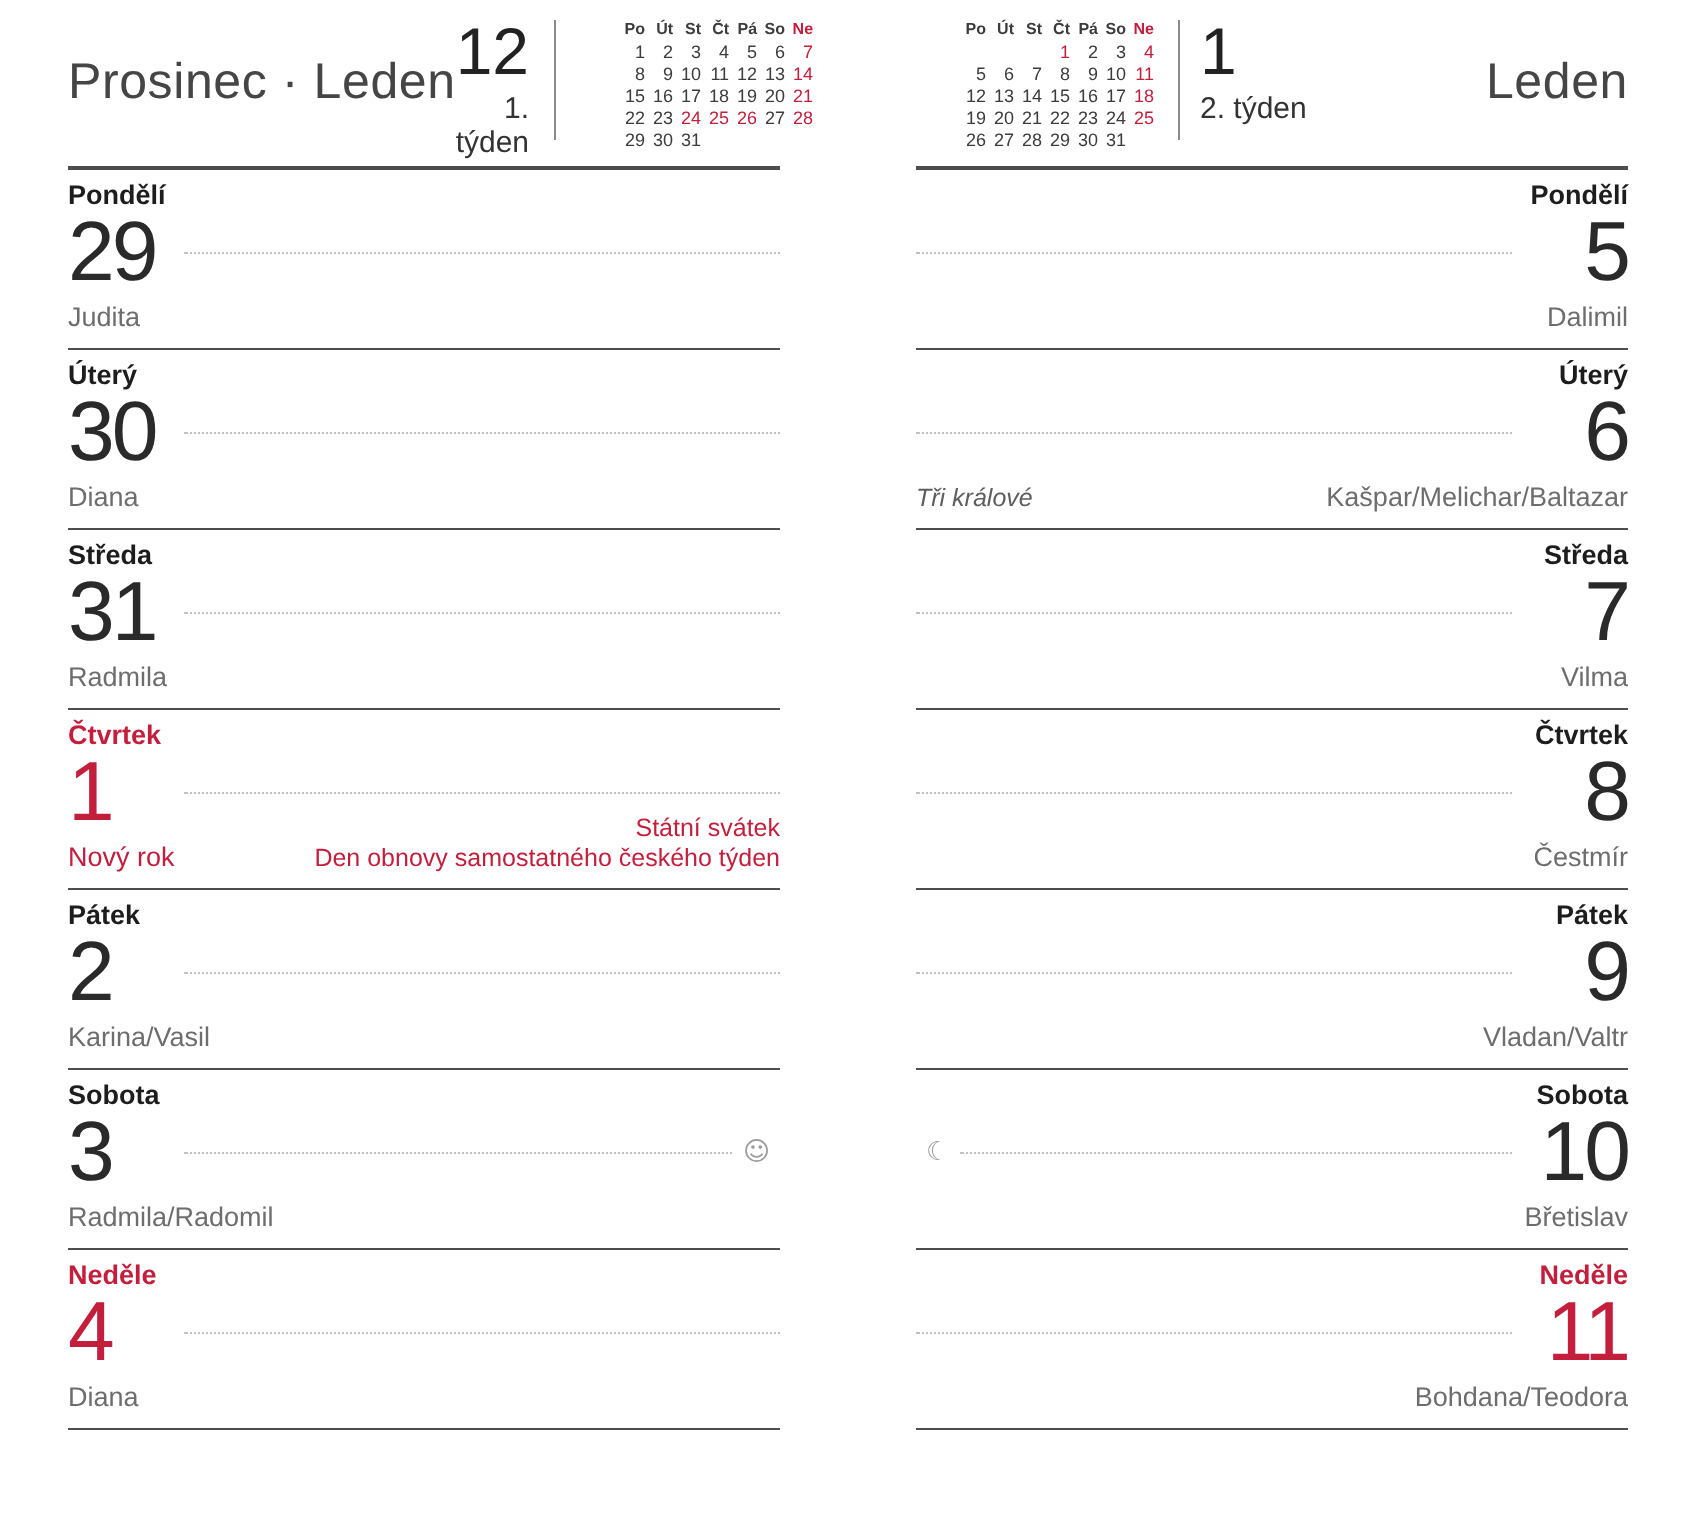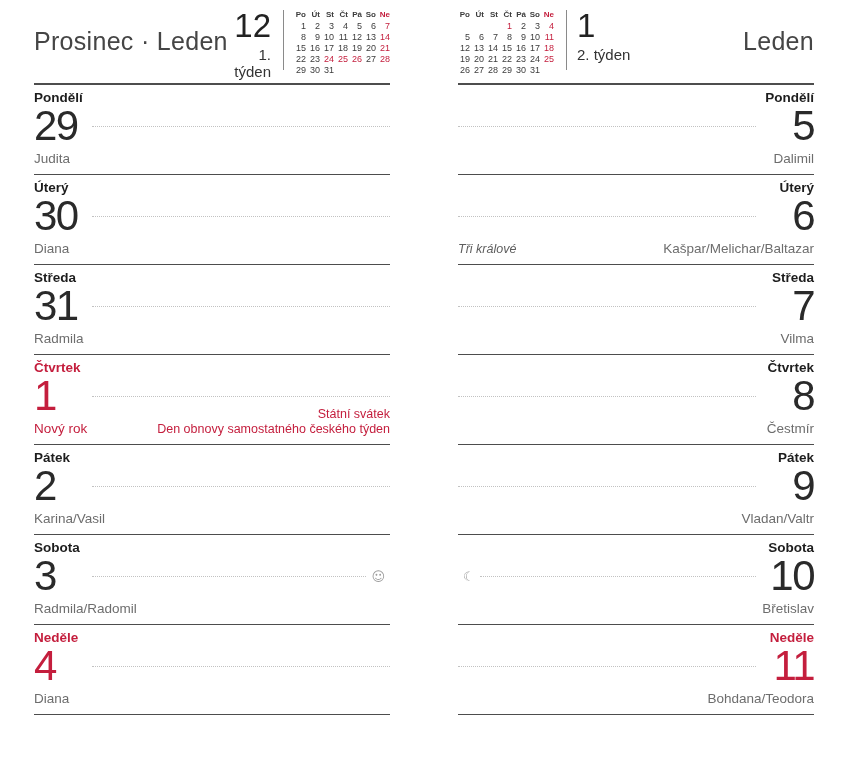--- a/index.html
+++ b/index.html
@@ -21,21 +21,21 @@
   .page.left  .title { flex:1; text-align:left; }
   .page.right .title { flex:1; text-align:right; }
   .week-block { margin-top:9px; }
   .page.left  .week-block { text-align:right; }
   .page.right .week-block { text-align:left; }
   .big-num { font-size:33px; line-height:1; color:#222; }
   .week-label { font-size:15px; margin-top:4px; color:#333; }
   .vdiv { border-left:1px solid #8a8a8a; height:60px; margin:10px 10px 0 12px; }
   .mini-cal { display:grid; grid-template-columns:repeat(7,12px);
               column-gap:2px; row-gap:1px; margin-top:10px;
-              font-size:9px; line-height:10px; color:#3c3c3c; }
+              font-size:9px; line-height:10px; color:#3c3c3c;margin-left:23px; }
   .cal-cell { text-align:right; }
   .cal-head { font-weight:bold; font-size:8px; }
   .red { color:var(--red) !important;text-align:right; }
 
   
   .day { position:relative; height:90px; box-sizing:border-box;
          border-bottom:1.5px solid var(--rule); padding-top:5px; }
   .day-name { font-weight:bold; font-size:13.5px; line-height:15px; color:#1d1d1d; }
   .page.right .day-name { text-align:right; }
   .num-line { display:flex; align-items:center; height:40px; margin-top:1px; }

